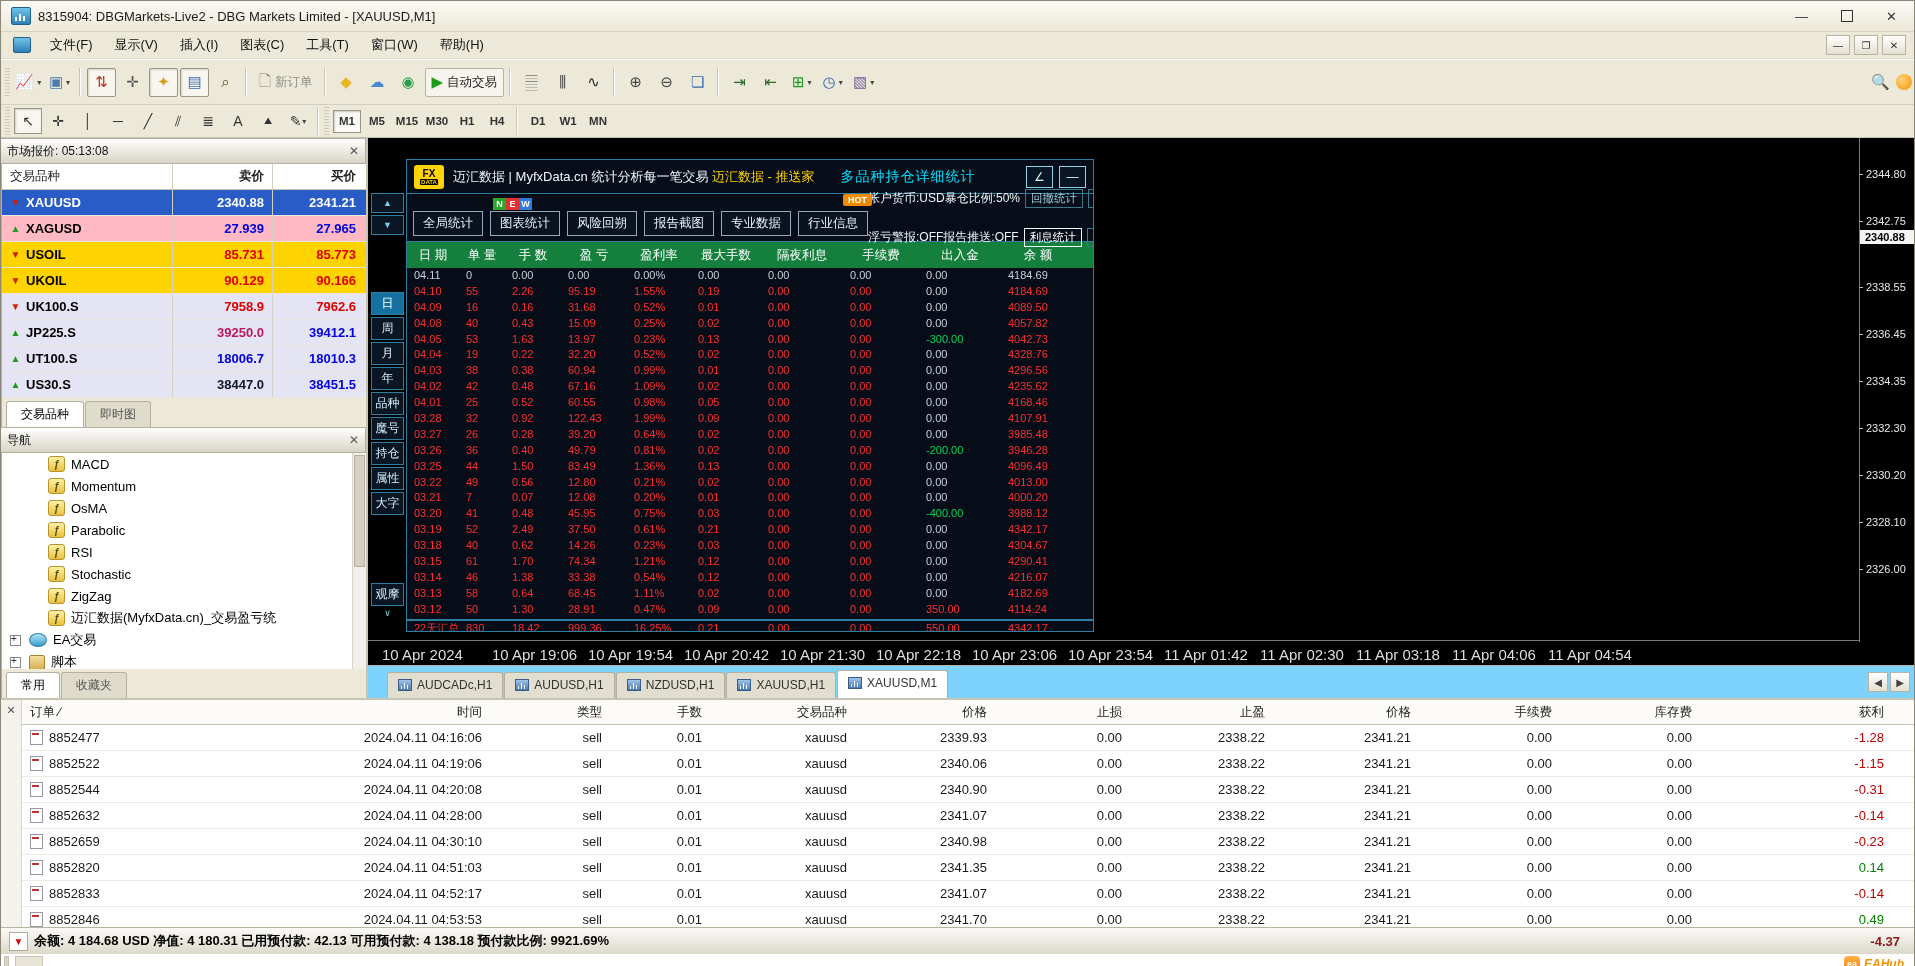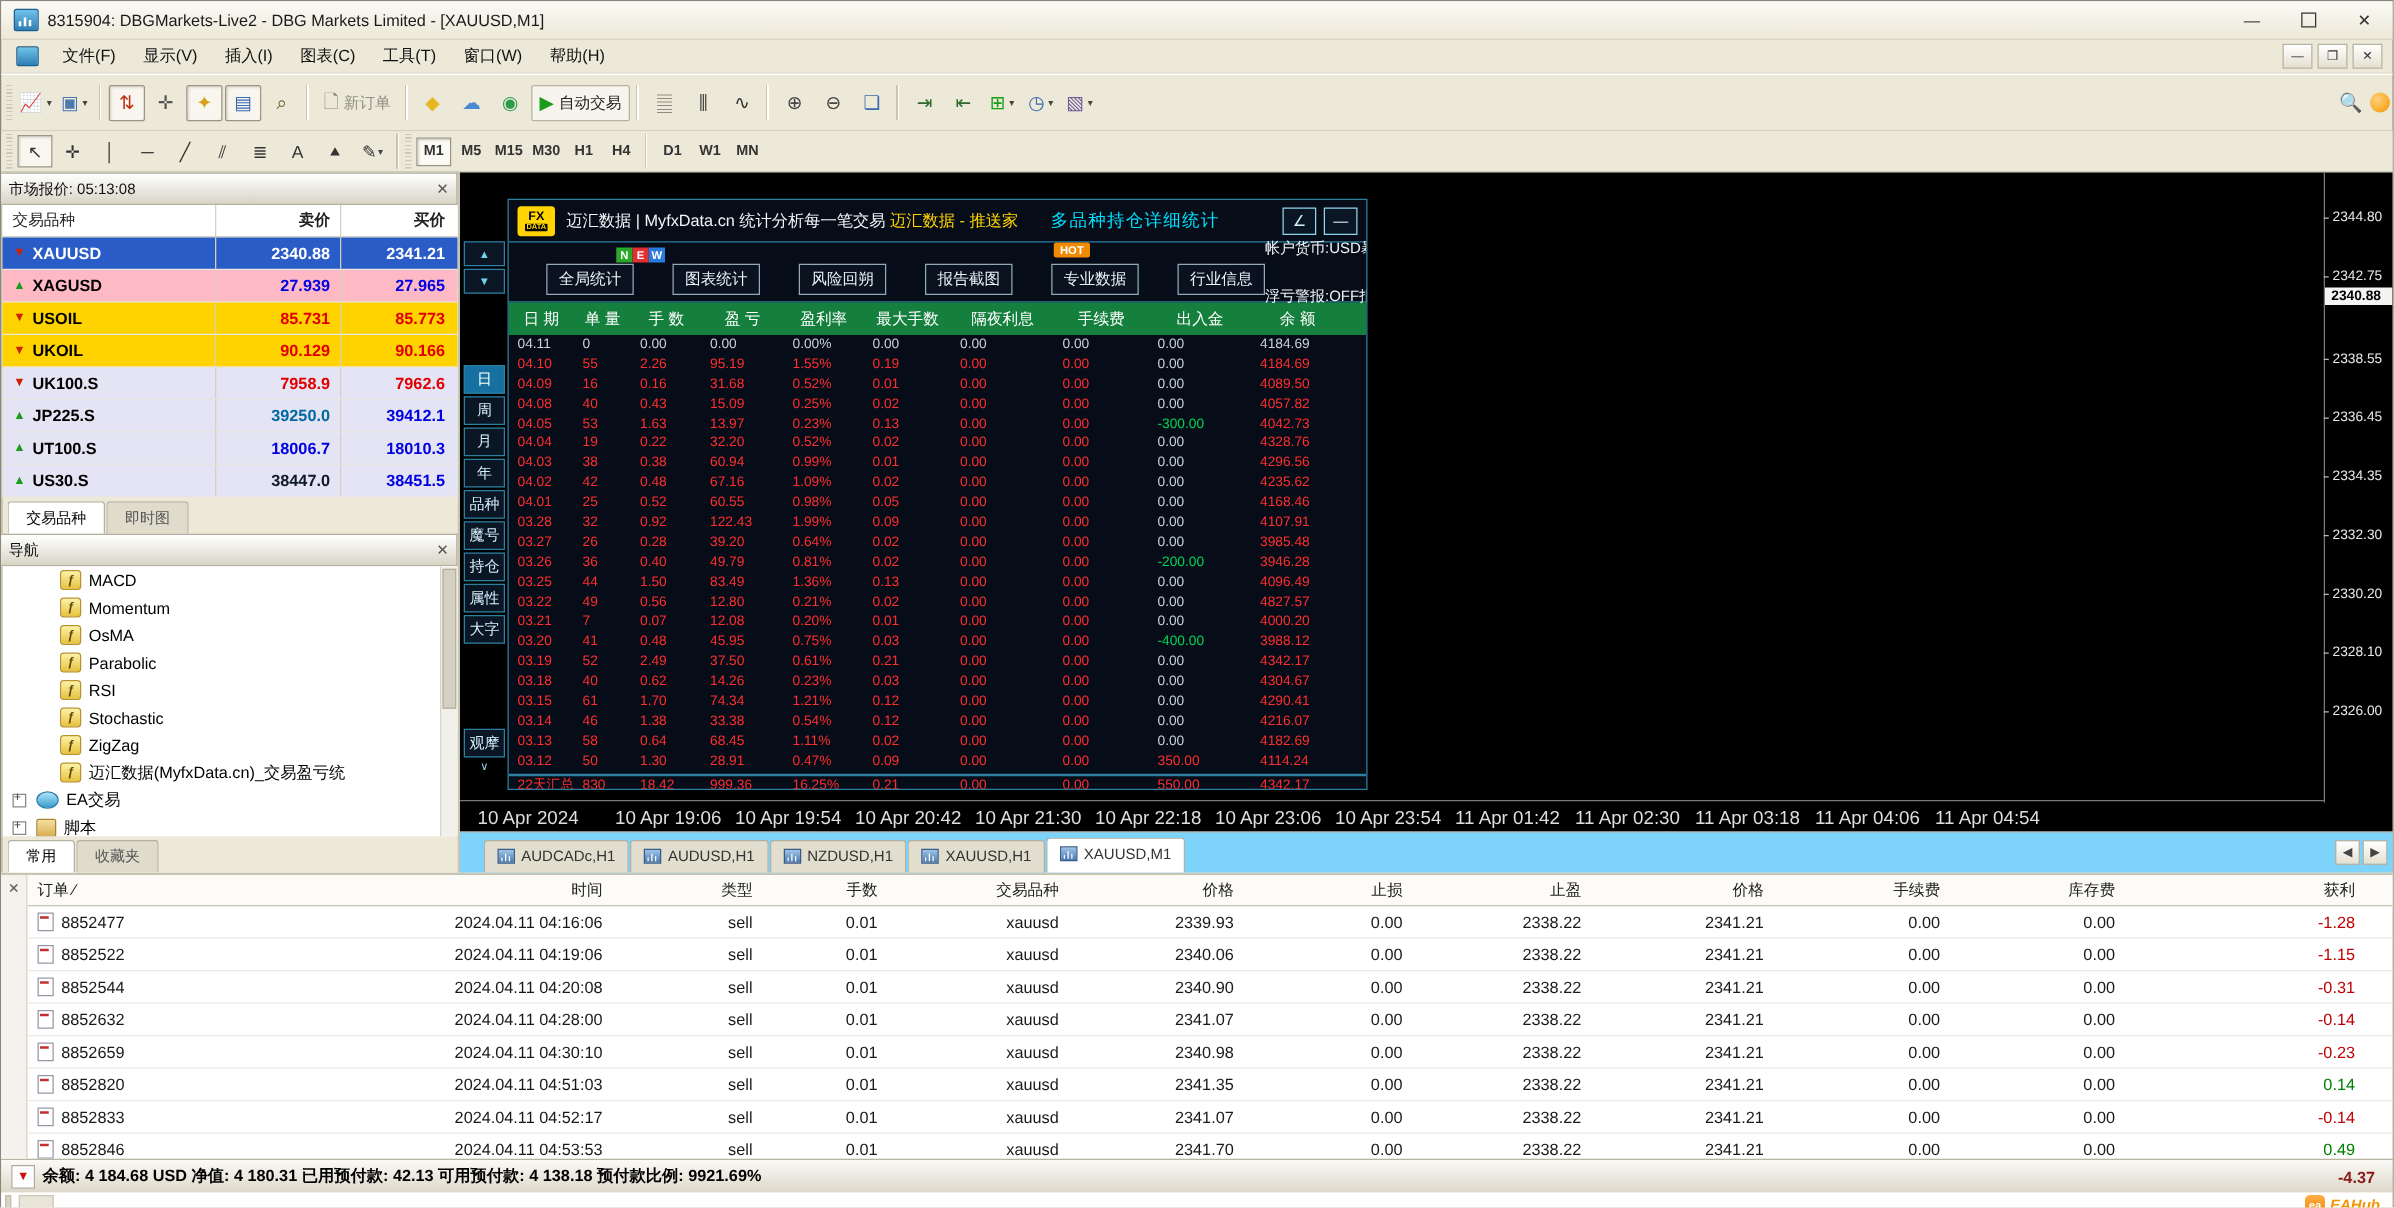--- a/index.html
+++ b/index.html
@@ -87,21 +87,21 @@
   .ov-title{height:33px;display:flex;align-items:center;border-bottom:1px solid #2d7fa0;padding:0 7px;}
   .fx-logo{width:30px;height:24px;background:#ffd400;border-radius:3px;display:flex;flex-direction:column;align-items:center;justify-content:center;color:#000;font-weight:bold;line-height:1;flex:none;}
   .fx-logo .t1{font-size:10px;}
   .fx-logo .t2{font-size:6px;background:#000;color:#ffd400;padding:0 1px;border-radius:1px;}
   .ov-main-title{color:#f2f6fa;font-size:13px;margin-left:9px;white-space:nowrap;overflow:hidden;max-width:255px;}
   .ov-promo{color:#ffd400;font-size:13px;margin-left:4px;white-space:nowrap;}
   .ov-subtitle{color:#00e0ff;font-size:14px;margin-left:26px;letter-spacing:1px;white-space:nowrap;}
   .ov-winbtn{width:25px;height:20px;border:1px solid #8fd4e8;color:#d4f2fc;background:#0a1624;font-size:12px;display:flex;align-items:center;justify-content:center;margin-left:6px;flex:none;}
   .ov-row2{height:47px;display:flex;border-bottom:1px solid #2d7fa0;}
   .ov-navbtns{display:flex;align-items:flex-end;padding:0 0 5px 6px;gap:7px;position:relative;}
-  .ov-navbtn{border:1px solid #93a8b8;color:#e8f2f8;background:#0a1220;font-size:12.5px;padding:3px 9px;white-space:nowrap;margin-left:24px;}
+  .ov-navbtn{border:1px solid #93a8b8;color:#e8f2f8;background:#0a1220;font-size:12.5px;padding:3px 9px;white-space:nowrap;}
   .badge-new{position:absolute;display:flex;left:86px;top:4px;}
   .badge-new span{width:13px;height:12px;font-size:9px;font-weight:bold;color:#fff;display:flex;align-items:center;justify-content:center;}
   .badge-hot{position:absolute;left:436px;top:0px;background:#f08a00;color:#fff;font-size:9px;font-weight:bold;padding:1px 5px;border-radius:2px;}
   .ov-acct{margin-left:auto;display:flex;flex-direction:column;justify-content:center;gap:20px;padding-right:5px;}
   .ov-acct-line{display:flex;align-items:center;gap:5px;color:#eef6fa;font-size:12px;white-space:nowrap;}
   .ov-statbtn{border:1px solid #3a7a8a;color:#9fc8d8;font-size:11.5px;padding:1px 5px;}
   .ov-statbtn.lit{border-color:#f0f8fc;color:#fff;}
   .ov-grid{display:grid;grid-template-columns:52px 46px 56px 66px 64px 70px 82px 76px 82px 74px;}
   .ov-thead{height:26px;background:#15803d;color:#fff;font-size:12.5px;align-items:center;}
   .ov-thead>div{text-align:center;white-space:nowrap;}
@@ -371,21 +371,21 @@
               <span style="color: rgb(0, 0, 0);">UK100.S</span>
             </div>
             <div class="mw-cell mw-num" style="color: rgb(224, 0, 0);">7958.9</div>
             <div class="mw-cell mw-num" style="color: rgb(224, 0, 0);">7962.6</div>
           </div>
           <div class="mw-row" style="background: rgb(228, 228, 244);">
             <div class="mw-cell mw-sym">
               <span class="mw-arrow" style="color: rgb(26, 156, 26);">▲</span>
               <span style="color: rgb(0, 0, 0);">JP225.S</span>
             </div>
-            <div class="mw-cell mw-num" style="color: #0369a1;">39250.0</div>
+            <div class="mw-cell mw-num" style="color: #be185d;">39250.0</div>
             <div class="mw-cell mw-num" style="color: rgb(0, 0, 224);">39412.1</div>
           </div>
           <div class="mw-row" style="background: rgb(228, 228, 244);">
             <div class="mw-cell mw-sym">
               <span class="mw-arrow" style="color: rgb(26, 156, 26);">▲</span>
               <span style="color: rgb(0, 0, 0);">UT100.S</span>
             </div>
             <div class="mw-cell mw-num" style="color: rgb(0, 0, 224);">18006.7</div>
             <div class="mw-cell mw-num" style="color: rgb(0, 0, 224);">18010.3</div>
           </div>
@@ -699,21 +699,21 @@
               <div class="ov-grid ov-tr">
                 <div>03.22</div>
                 <div>49</div>
                 <div>0.56</div>
                 <div>12.80</div>
                 <div>0.21%</div>
                 <div>0.02</div>
                 <div>0.00</div>
                 <div>0.00</div>
                 <div class="c-white">0.00</div>
-                <div>4827.57</div>
+                <div>4013.00</div>
               </div>
               <div class="ov-grid ov-tr">
                 <div>03.21</div>
                 <div>7</div>
                 <div>0.07</div>
                 <div>12.08</div>
                 <div>0.20%</div>
                 <div>0.01</div>
                 <div>0.00</div>
                 <div>0.00</div>

